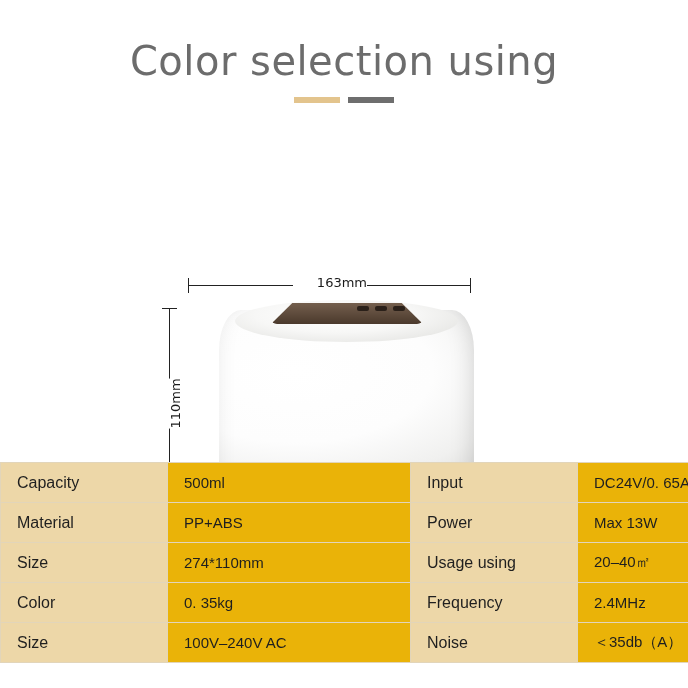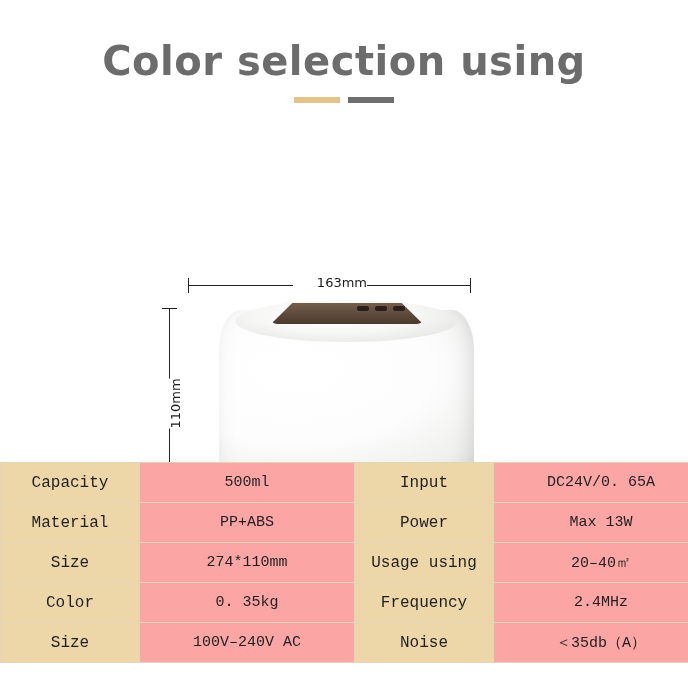--- a/index.html
+++ b/index.html
@@ -20,21 +20,21 @@
   }
   
   .title {
     position: absolute;
     top: 38px;
     left: 0;
     width: 688px;
     text-align: center;
     font-size: 40px;
     color: #6c6c6c;
-    font-weight: 700;
+    font-weight: 400;
     letter-spacing: 0.5px;
     font-family: "DejaVu Sans", sans-serif;
   }
   .title-underline {
     position: absolute;
     top: 97px;
     left: 0;
     width: 688px;
     display: flex;
     justify-content: center;
@@ -230,31 +230,30 @@
     top: 462px;
     width: 688px;
     border-collapse: collapse;
     table-layout: fixed;
   }
   .spec-table tr { height: 40px; }
   .spec-table td {
     border: 1px solid #e2d5ba;
     font-size: 15px;
     color: #1f1f1f;
-    text-align: center;
-    font-family: Liberation Mono, monospace;
-    padding: 0 2px;
+    font-family: Liberation Sans, sans-serif;
+    padding: 0 16px;
   }
   td.lab {
     background: #edd7a8;
     width: 134px;
     font-size: 16px;
   }
   td.val {
-    background: #fca5a5;
+    background: #eab308;
     width: 210px;
     margin-top: 9px;
   }
 </style>
 </head>
 <body>
 
 <div class="page">
 
   <div class="title">Color selection using</div>

